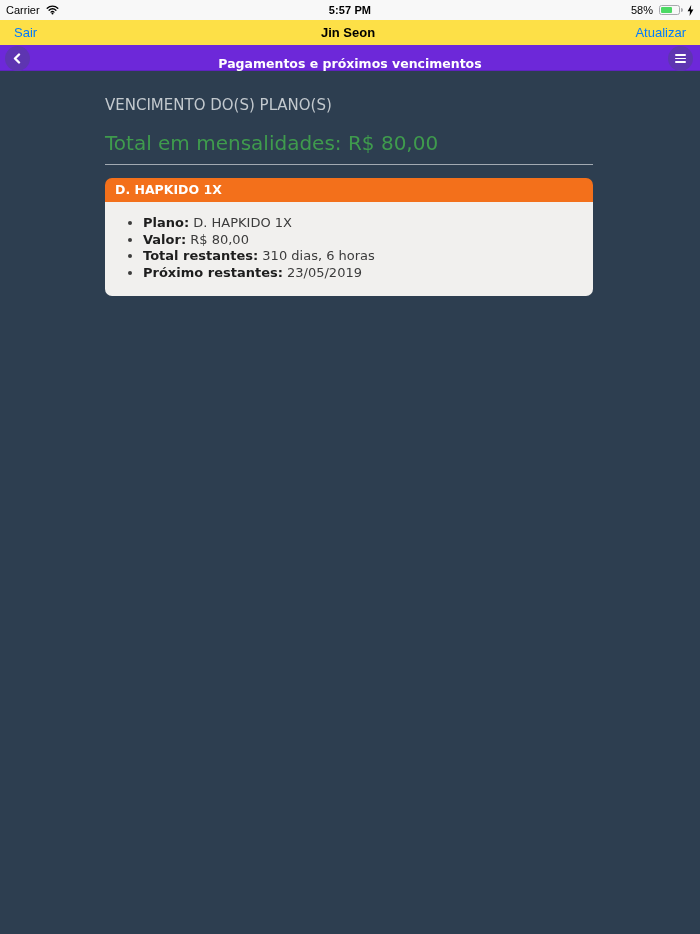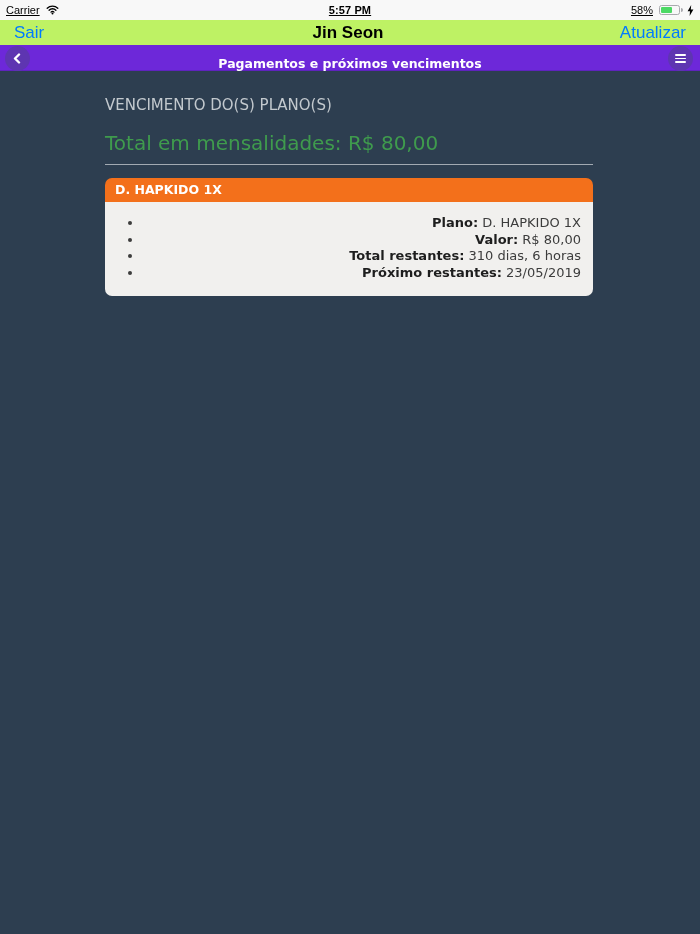--- a/index.html
+++ b/index.html
@@ -6,44 +6,44 @@
   body { background:#111; font-family:"DejaVu Sans", sans-serif; }
   .screen {
     width:700px; height:934px; margin:0 auto; position:relative;
     background:#2d3e50; overflow:hidden;
   }
 
   
   .status-bar {
     height:20px; background:#f8f8f8; display:flex; align-items:center;
     justify-content:space-between; padding:0 6px;
-    font-family:"Liberation Sans", sans-serif; font-size:11px; color:#000;text-decoration:underline;
+    font-family:"Liberation Sans", sans-serif; font-size:11px; color:#000;
   }
   .sb-left, .sb-right { display:flex; align-items:center; gap:4px; width:180px; }
   .sb-right { justify-content:flex-end; }
   .sb-center { font-weight:700; letter-spacing:.1px; }
   .wifi-icon { display:inline-block; margin-left:2px; }
   .battery {
     display:inline-block; width:21px; height:10px; border:1px solid #a9a9ae;
     border-radius:2.5px; position:relative; margin:0 3px 0 2px; background:#f8f8f8;
   }
   .battery::after {
     content:''; position:absolute; right:-3.5px; top:2px; width:2px; height:4px;
     background:#a9a9ae; border-radius:0 2px 2px 0;
   }
   .battery-fill {
     position:absolute; left:1px; top:1px; bottom:1px; width:58%;
     background:#4cd964; border-radius:1px;
   }
 
   
   .nav-bar {
-    height:25px; background:#bef264; display:flex; align-items:center;
+    height:25px; background:#fde047; display:flex; align-items:center;
     padding:0 14px; position:relative;
-    font-family:"Liberation Sans", sans-serif; font-size:17px;
+    font-family:"Liberation Sans", sans-serif; font-size:13px;
   }
   .nav-link { color:#007aff; cursor:pointer; }
   .nav-link.right { margin-left:auto; }
   .nav-title {
     position:absolute; left:0; right:4px; text-align:center;
     font-weight:700; color:#000; pointer-events:none;
   }
 
   
   .app-bar {
@@ -70,21 +70,20 @@
   .divider { border:none; border-top:1px solid #a2aab2; margin-top:9px; }
 
   .plan-card { margin-top:13px; border-radius:19px; }
   .plan-card-header {
     background:#f3701b; color:#fff; font-size:12.5px; font-weight:700;
     padding:4px 10px 5px 10px; border-radius:7px 7px 0 0;
   }
   .plan-card-body {
     background:#f1f0ee; border-radius:0 0 7px 7px;
     padding:13px 12px 15px 22px;
-    text-align:right;
   }
   .plan-card-body ul { margin:0; padding-left:16px; list-style:disc; }
   .plan-card-body li {
     font-size:13px; line-height:16.5px; color:#3c3c3c;
   }
   .plan-card-body b { color:#1e1e1e; font-weight:700; }
 </style>
 </head>
 <body>
 

